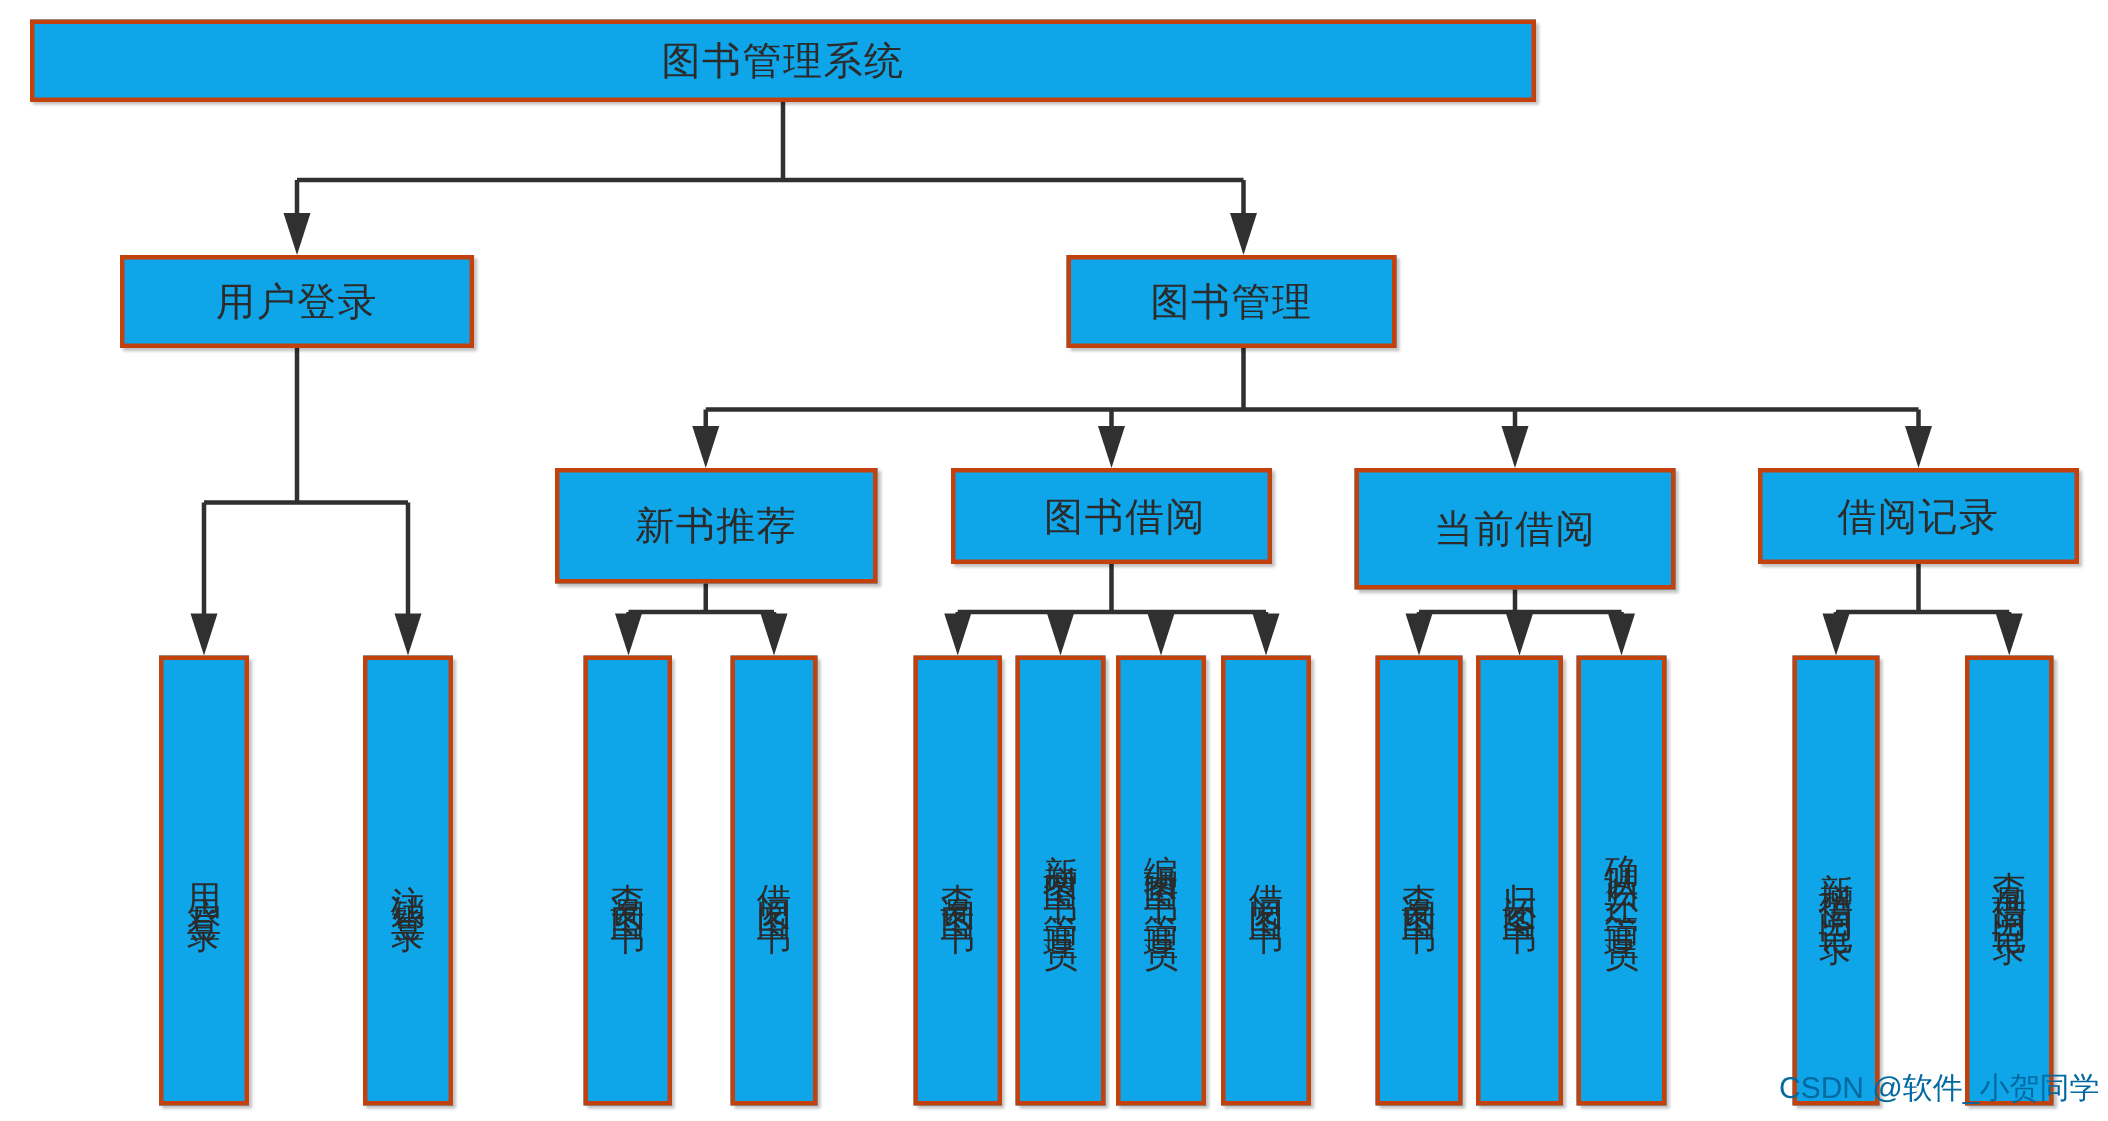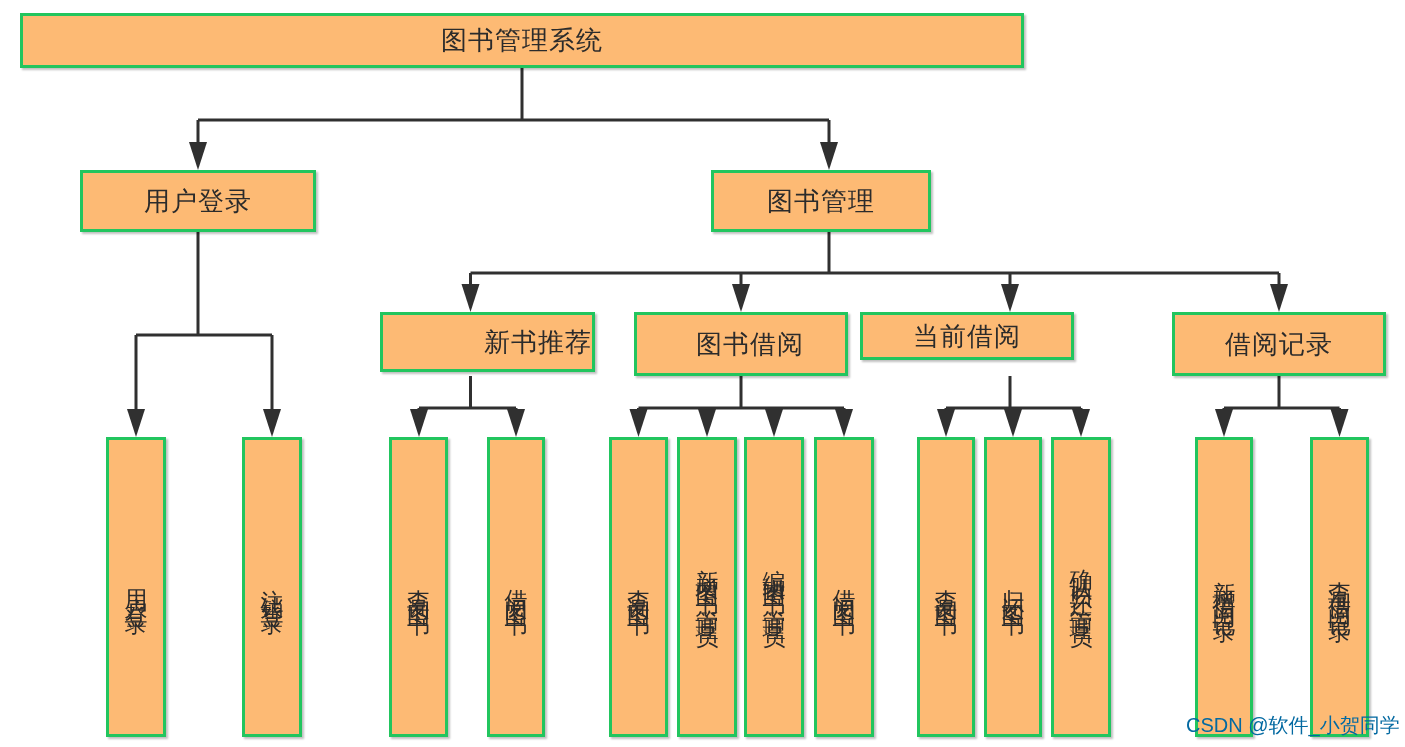--- a/index.html
+++ b/index.html
@@ -18,22 +18,22 @@
     width: 1405px; height: 747px;
   }
   .wire {
     fill: none;
     stroke: #303030;
     stroke-width: 3;
   }
   .arrowhead { fill: #303030; stroke: none; }
   .box {
     position: absolute;
-    background: #fdba74;
-    border: 3px solid #22c55e;
+    background: #0ea5e9;
+    border: 3px solid #c2410c;
     box-shadow: 2px 2px 2px rgba(0,0,0,0.25);
     box-sizing: border-box;
     display: flex;
     align-items: center;
     justify-content: center;
   }
   .box.h span {
     font-size: 26px;
     letter-spacing: 1px;
     white-space: nowrap;
@@ -103,27 +103,27 @@
     <span>图书管理系统</span>
   </div>
 
   <div class="box h" style="left:80px; top:170px; width:236px; height:62px;">
     <span>用户登录</span>
   </div>
   <div class="box h" style="left:711px; top:170px; width:220px; height:62px;">
     <span>图书管理</span>
   </div>
 
-  <div class="box h" style="left:380px; top:312px; width:215px; height:60px;justify-content:flex-end;">
+  <div class="box h" style="left:370px; top:312px; width:215px; height:77px;">
     <span>新书推荐</span>
   </div>
   <div class="box h" style="left:634px; top:312px; width:214px; height:64px;padding-left:18px;">
     <span>图书借阅</span>
   </div>
-  <div class="box h" style="left:860px; top:312px; width:214px; height:48px;">
+  <div class="box h" style="left:903px; top:312px; width:214px; height:81px;">
     <span>当前借阅</span>
   </div>
   <div class="box h" style="left:1172px; top:312px; width:214px; height:64px;">
     <span>借阅记录</span>
   </div>
 
   <div class="box v" style="left:106px; top:437px; width:60px; height:300px;">
     <span>用户登录</span>
   </div>
   <div class="box v" style="left:242px; top:437px; width:60px; height:300px;">

